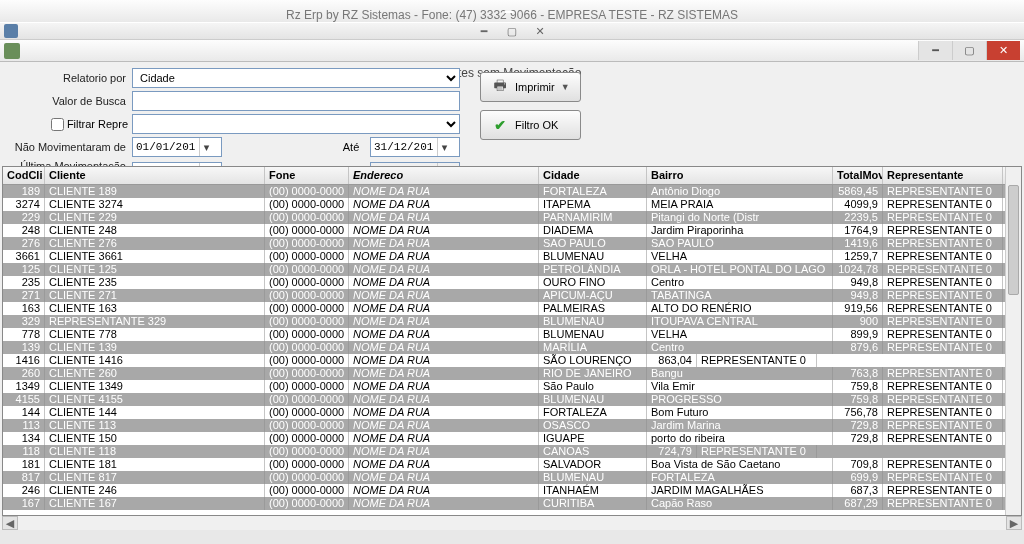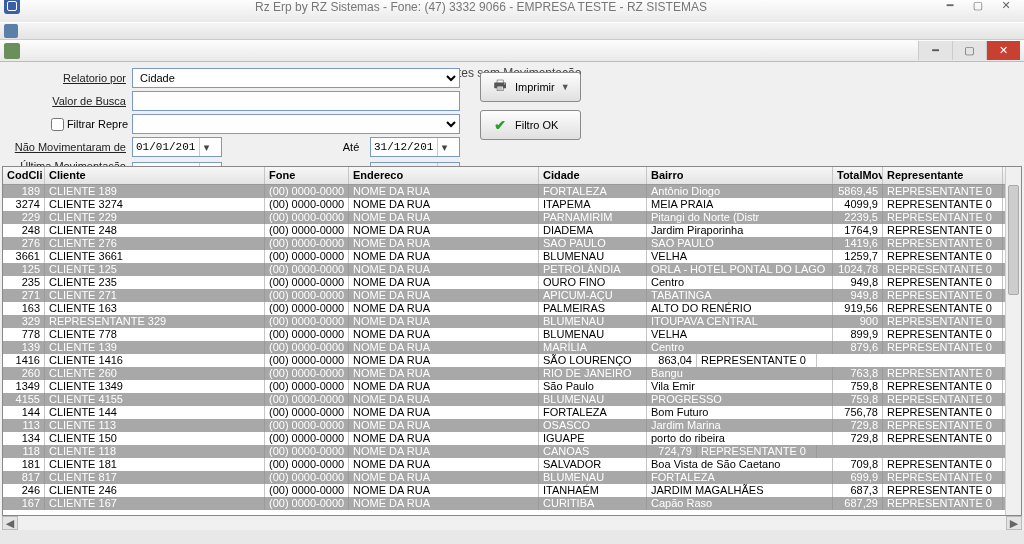--- a/index.html
+++ b/index.html
@@ -1,21 +1,21 @@
 <!DOCTYPE html>
 <html><head>
 <meta charset="utf-8">
 <style>
 * { margin: 0; padding: 0; box-sizing: border-box; font-family: "Segoe UI", Tahoma, sans-serif; font-size: 11px; }
 body { background: #fff; overflow: hidden; }
 
 .main-window { width: 1024px; height: 544px; background: #e8e8e8; position: relative; }
 
 
-.titlebar { height: 22px; background: linear-gradient(#fdfdfd,#e9e9e9); display: flex; align-items: flex-end; padding: 8px 4px; color: #777; }
+.titlebar { height: 22px; background: linear-gradient(#fdfdfd,#e9e9e9); display: flex; align-items: center; padding: 8px 4px; color: #777; flex-direction: column; }
 .titlebar .app-icon { width: 16px; height: 16px; background:#3a5fa8; border-radius:3px; margin-right:6px; position:relative;}
 .titlebar .app-icon::after{content:"";position:absolute;inset:3px;border:1px solid #fff;border-radius:2px;}
 .titlebar .title-text { flex: 1; text-align: center; font-size: 12px; }
 .titlebar .winbtns { display:flex; gap:0; }
 .titlebar .winbtn { width:28px; height:18px; display:flex;align-items:center;justify-content:center;color:#666;}
 .titlebar .winbtn.close{color:#666;}
 
 .toolbar-strip { height: 18px; background: linear-gradient(#f5f5f5,#e4e4e4); border-top:1px solid #fff; border-bottom:1px solid #ccc; padding-left:4px; display:flex; align-items:center;}
 .toolbar-strip .tiny-icon { width:14px;height:14px;background:#5a7fa8;border-radius:2px;}
 
@@ -24,21 +24,21 @@
 .sub-titlebar { height:22px; background: linear-gradient(#fdfdfd,#e9e9e9); display:flex; align-items:center; padding:0 4px; border-bottom:1px solid #bbb;}
 .sub-titlebar .sub-icon{width:16px;height:16px;background:#6a8f5a;border-radius:2px;margin-right:6px;}
 .sub-titlebar .sub-title { flex:1; text-align:center; font-size:12px; color:#444;margin-top:44px;}
 .sub-titlebar .winbtns{display:flex;}
 .sub-titlebar .winbtn{width:34px;height:19px;display:flex;align-items:center;justify-content:center;color:#555;background:#e4e4e4;border-left:1px solid #ccc;}
 .sub-titlebar .winbtn.close{background:#c84031;color:#fff;}
 
 
 .filters { padding: 6px 8px 6px 8px; background:#f0f0f0; display:flex; gap:20px; }
 .filters-left { display:grid; grid-template-columns: 120px 200px 30px 90px; gap:3px 4px; align-items:center; }
-.filters-left label { text-align:right; font-size:11px; color:#222; padding-right:2px;text-decoration:underline;}
+.filters-left label { text-align:right; font-size:11px; color:#222; padding-right:2px;}
 .filters-left input[type=text], .filters-left select { height:20px; border:1px solid #7a9ac0; background:#fff; padding:0 3px; font-size:11px;}
 .filters-left .chk-row{display:flex;align-items:center;gap:3px;}
 .filters-left .ate{text-align:center;font-size:11px;}
 .dateinput{display:flex;align-items:center;height:20px;border:1px solid #7a9ac0;background:#fff;}
 .dateinput input{border:none;height:18px;width:66px;padding:0 3px;font-size:11px;outline:none;font-family:Liberation Mono, monospace;}
 .dateinput .dd{width:14px;text-align:center;color:#444;border-left:1px solid #ccc;line-height:18px;cursor:pointer;}
 .dateinput.disabled{background:#f0f0f0;}
 .dateinput.disabled input{background:#f0f0f0;color:#888;}
 
 .filters-right { display:flex; flex-direction:column; gap:8px; padding-top:4px;}
@@ -53,21 +53,21 @@
 .grid-header { display:flex; height:18px; background:linear-gradient(#f7f7f7,#e4e4e4); border-bottom:1px solid #999; font-weight:bold; position:sticky;top:0;}
 .grid-header .cell, .grid-row .cell { border-right:1px solid #c5c5c5; padding:1px 4px; overflow:hidden; white-space:nowrap; text-overflow:clip; height:100%; line-height:15px;}
 .grid-body { overflow-y:auto; height:calc(100% - 18px); }
 .grid-row { display:flex; height:13px; line-height:13px; font-size:11px;}
 .grid-row .cell{height:13px;line-height:12px;padding:0 4px;}
 .grid-row.shaded { background:#a8a8a8; color:#fff;}
 .grid-row.shaded .cell{border-right-color:#9a9a9a;}
 .c-cod{width:42px;text-align:right;}
 .c-cli{width:220px;}
 .c-fone{width:84px;}
-.c-end{width:190px;}
+.c-end{width:190px;font-style:italic;}
 .c-cid{width:108px;}
 .c-bai{width:186px;}
 .c-tot{width:50px;text-align:right;}
 .c-rep{width:120px;}
 .vscroll{position:absolute;right:0;top:0;bottom:0;width:16px;background:#f0f0f0;border-left:1px solid #ccc;}
 .vscroll .thumb{position:absolute;left:2px;right:2px;top:18px;height:110px;background:#cdcdcd;border:1px solid #aaa;border-radius:2px;}
 
 
 .hscroll{position:absolute;left:2px;right:2px;bottom:0;height:14px;background:#f0f0f0;display:flex;align-items:center;}
 .hscroll .arrow{width:16px;height:14px;display:flex;align-items:center;justify-content:center;color:#666;background:#e4e4e4;border:1px solid #bbb;}

